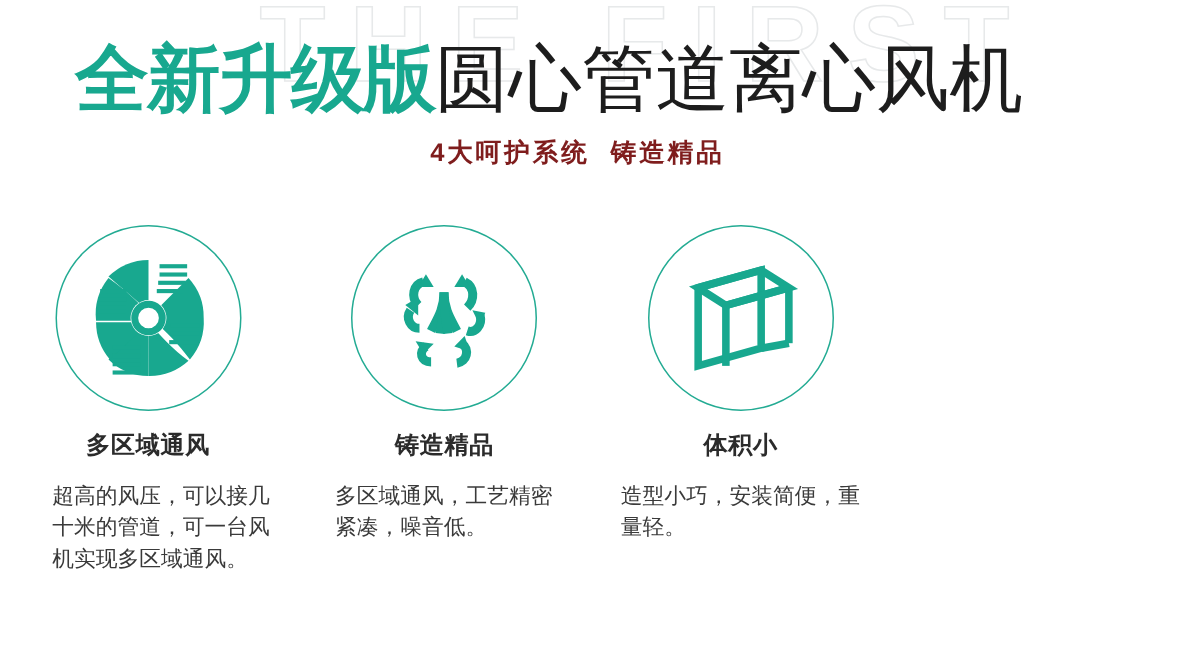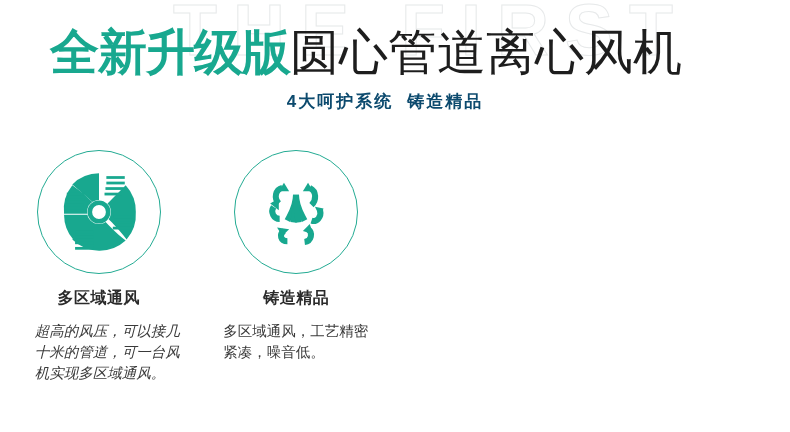--- a/index.html
+++ b/index.html
@@ -69,21 +69,21 @@
   }
 
   .subtitle-row {
     position: absolute;
     top: 90px;
     left: 0;
     width: 698px;
     text-align: center;
     font-size: 17px;
     font-weight: 700;
-    color: #0c4a6e;
+    color: #7f1d1d;
     letter-spacing: 2px;
     white-space: nowrap;
   }
   .subtitle-gap { display: inline-block; width: 14px; }
 
   
   .features {
     position: absolute;
     top: 150px;
     left: 0;
@@ -123,21 +123,21 @@
   }
 
   .feature-desc {
     margin-top: 15px;
     font-size: 14.5px;
     line-height: 1.45;
     color: #3a3a3a;
     width: 150px;
     text-align: left;
   }
-  .feature-col:nth-child(1) .feature-desc { width: 148px; margin-left: 20px; font-style: italic; }
+  .feature-col:nth-child(1) .feature-desc { width: 148px; margin-left: 20px; }
   .feature-col:nth-child(2) .feature-desc { width: 150px; margin-left: 4px; }
   .feature-col:nth-child(3) .feature-desc { width: 160px; margin-left: 0px; }
   .feature-col:nth-child(4) .feature-desc { width: 160px; margin-left: 0px; }
 </style>
 </head>
 <body>
 
 <div class="banner-header">
 
   <div class="watermark">THE FIRST</div>
@@ -224,14 +224,35 @@
             <polygon points="34,78 28,68 42,70"></polygon>
             <polygon points="66,64 58,72 70,76"></polygon>
           </g>
         </svg>
       </span>
     </div>
     <div class="feature-title">铸造精品</div>
     <div class="feature-desc">多区域通风，工艺精密紧凑，噪音低。</div>
   </div>
 
+  <div class="feature-col">
+    <div class="icon-circle">
+      <span>
+        <svg width="84" height="84" viewBox="0 0 100 100">
+          <g fill="none" stroke="#18a88f" stroke-width="6" stroke-linejoin="miter" stroke-linecap="butt">
+
+            <polygon points="16,26 66,12 66,74 16,88"></polygon>
+
+            <polygon points="16,26 66,12 88,26 38,40"></polygon>
+
+            <line x1="88" y1="26" x2="88" y2="70"></line>
+            <line x1="66" y1="74" x2="88" y2="70"></line>
+            <line x1="38" y1="40" x2="38" y2="88"></line>
+            <line x1="38" y1="40" x2="88" y2="26"></line>
+          </g>
+        </svg>
+      </span>
+    </div>
+    <div class="feature-title">体积小</div>
+    <div class="feature-desc">造型小巧，安装简便，重量轻。</div>
+  </div>
 
 </div>
 
 </body></html>

